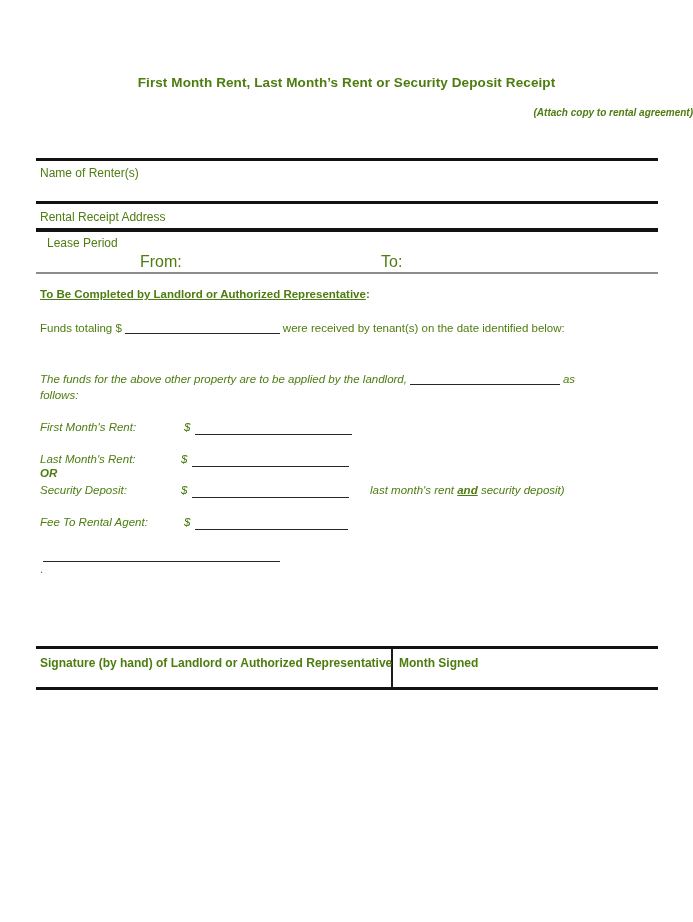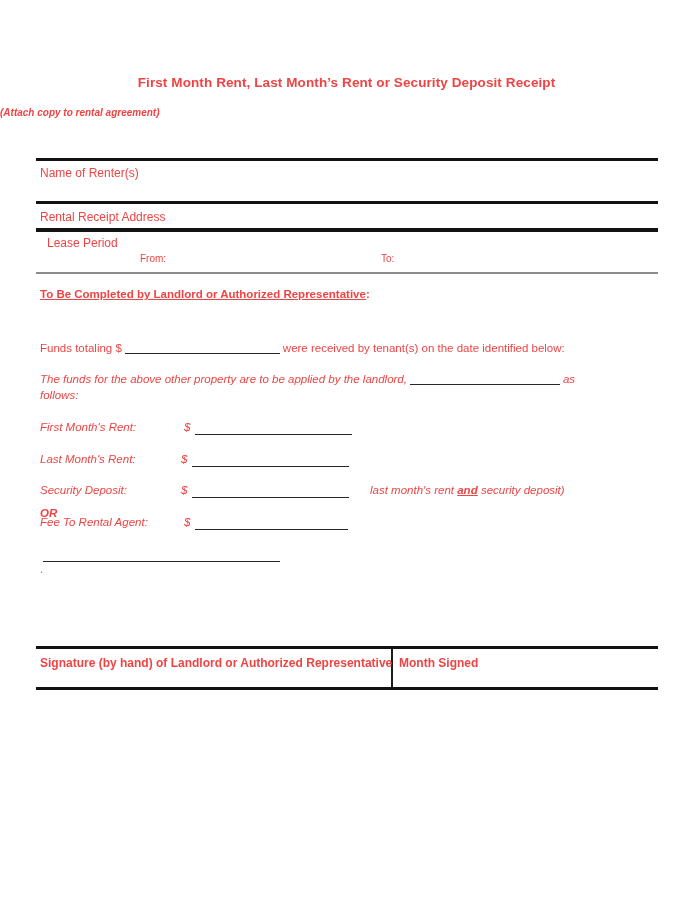--- a/index.html
+++ b/index.html
@@ -6,62 +6,62 @@
     margin: 0;
     padding: 0;
     background: #ffffff;
   }
   .page {
     position: relative;
     width: 693px;
     height: 922px;
     background: #ffffff;
     font-family: "Liberation Sans", sans-serif;
-    color: #ef4444;
+    color: #4d7c0f;
     overflow: hidden;
   }
   .abs { position: absolute; white-space: nowrap; }
   .title {
     left: 0; right: 0; top: 75px;
     text-align: center;
     font-size: 13.5px;
     font-weight: bold;
     letter-spacing: 0.1px;
   }
   .subtitle {
     left: 0; right: 0; top: 107px;
-    text-align: left;
+    text-align: right;
     font-size: 10px;
     font-weight: bold;
     font-style: italic;
   }
   .rule {
     position: absolute;
     left: 36px;
     width: 622px;
     background: #121212;
     height: 3px;
   }
   .rule.thin {
     height: 1.5px;
     background: #8c8c8c;
   }
   .seclabel {
     font-size: 12px;
     font-weight: normal;
   }
-  .plain { font-size: 10px; }
+  .plain { font-size: 16px; }
   .heading {
     font-size: 11.5px;
     font-weight: bold;
   }
   .heading .u { text-decoration: underline; }
   .body { font-size: 11.5px; }
   .it { font-style: italic; }
-  .bold { font-weight: bold; margin-top: 40px; }
+  .bold { font-weight: bold; }
   .blank {
     display: inline-block;
     border-bottom: 1.4px solid #262626;
     height: 12px;
     vertical-align: -2px;
     margin: 0 3px;
   }
   .blank-line {
     position: absolute;
     border-bottom: 1.4px solid #262626;
@@ -112,21 +112,21 @@
   <div class="abs seclabel" style="left:40px; top:210px">Rental Receipt Address</div>
 
   <div class="rule" style="top:228px; height:4px"></div>
   <div class="abs seclabel" style="left:47px; top:236px">Lease Period</div>
   <div class="abs plain" style="left:140px; top:253px">From:</div>
   <div class="abs plain" style="left:381px; top:253px">To:</div>
   <div class="rule thin" style="top:272px"></div>
 
   <div class="abs heading" style="left:40px; top:288px"><span class="u">To Be Completed by Landlord or Authorized Representative</span><span>:</span></div>
 
-  <div class="abs body" style="left:40px; top:341px"><span>Funds totaling $</span><span class="blank" style="width:155px"></span><span>were received by tenant(s) on the date identified below:</span></div>
+  <div class="abs body" style="left:40px; top:321px"><span>Funds totaling $</span><span class="blank" style="width:155px"></span><span>were received by tenant(s) on the date identified below:</span></div>
 
   <div class="abs body it" style="left:40px; top:372px"><span>The funds for the above other property are to be applied by the landlord,</span><span class="blank" style="width:150px"></span><span>as</span></div>
   <div class="abs body it" style="left:40px; top:389px">follows:</div>
 
   <div class="abs body it" style="left:40px; top:421px">First Month's Rent:</div>
   <div class="abs body it" style="left:184px; top:421px">$</div>
   <div class="blank-line" style="left:195px; top:434px; width:157px"></div>
 
   <div class="abs body it" style="left:40px; top:453px">Last Month's Rent:</div>
   <div class="abs body it" style="left:181px; top:453px">$</div>

